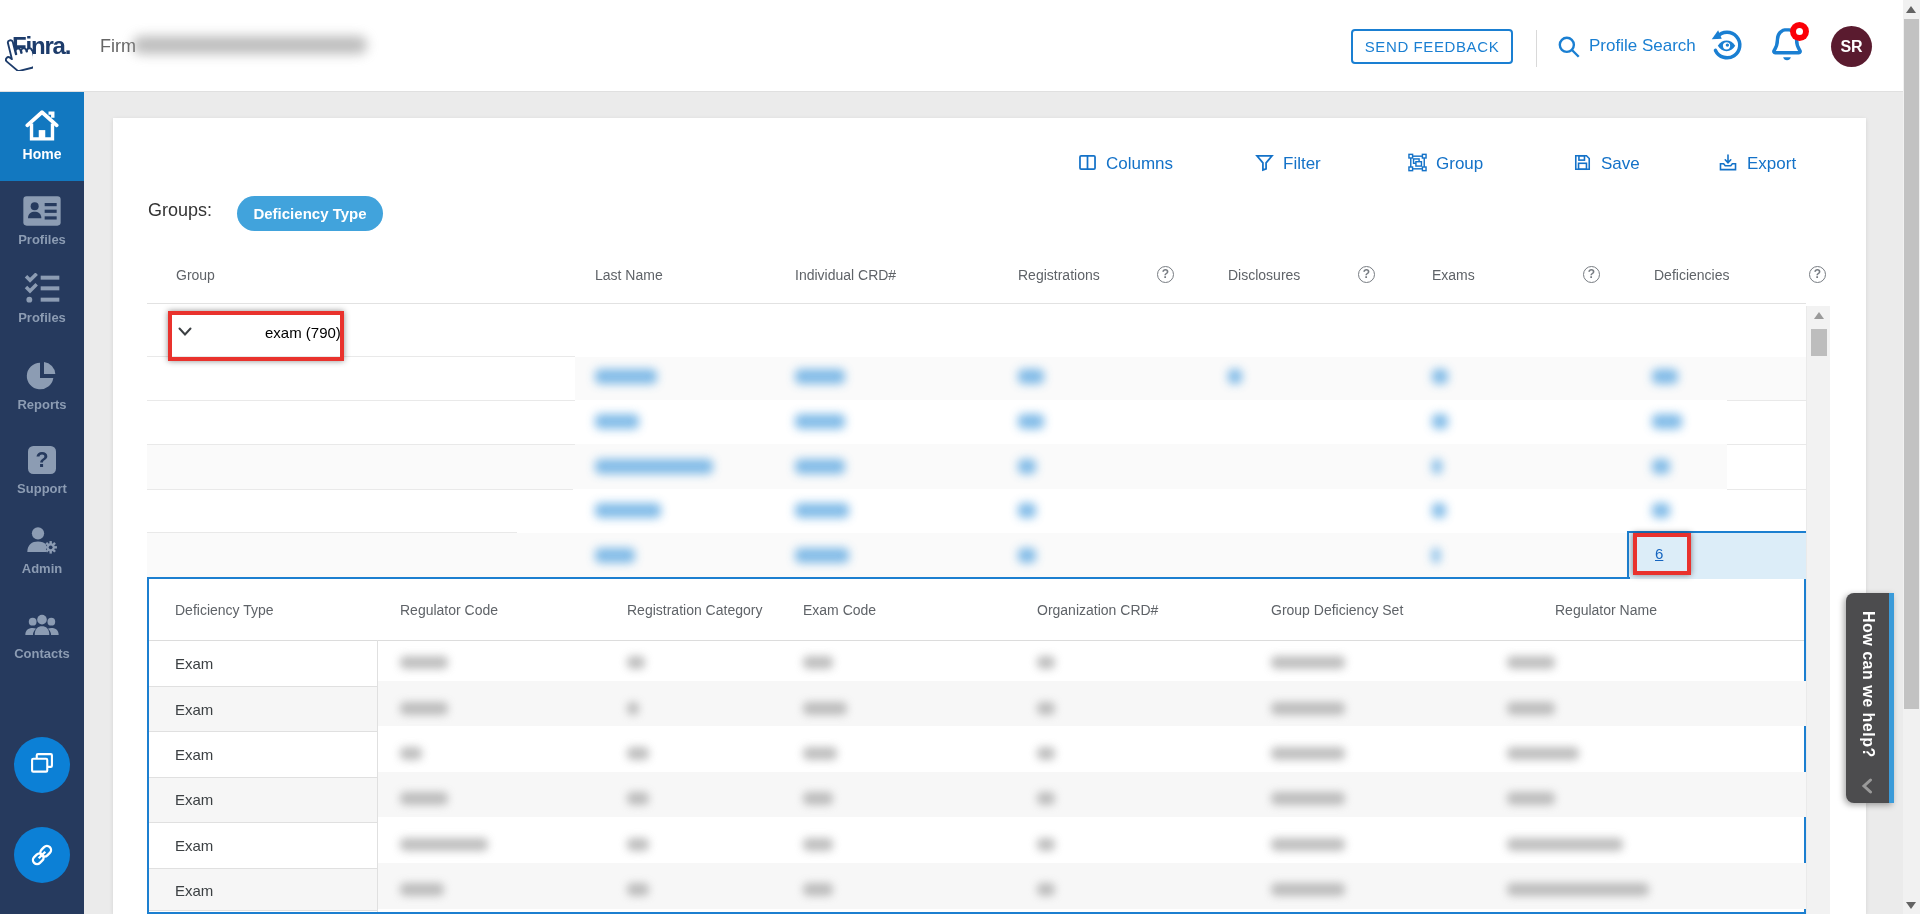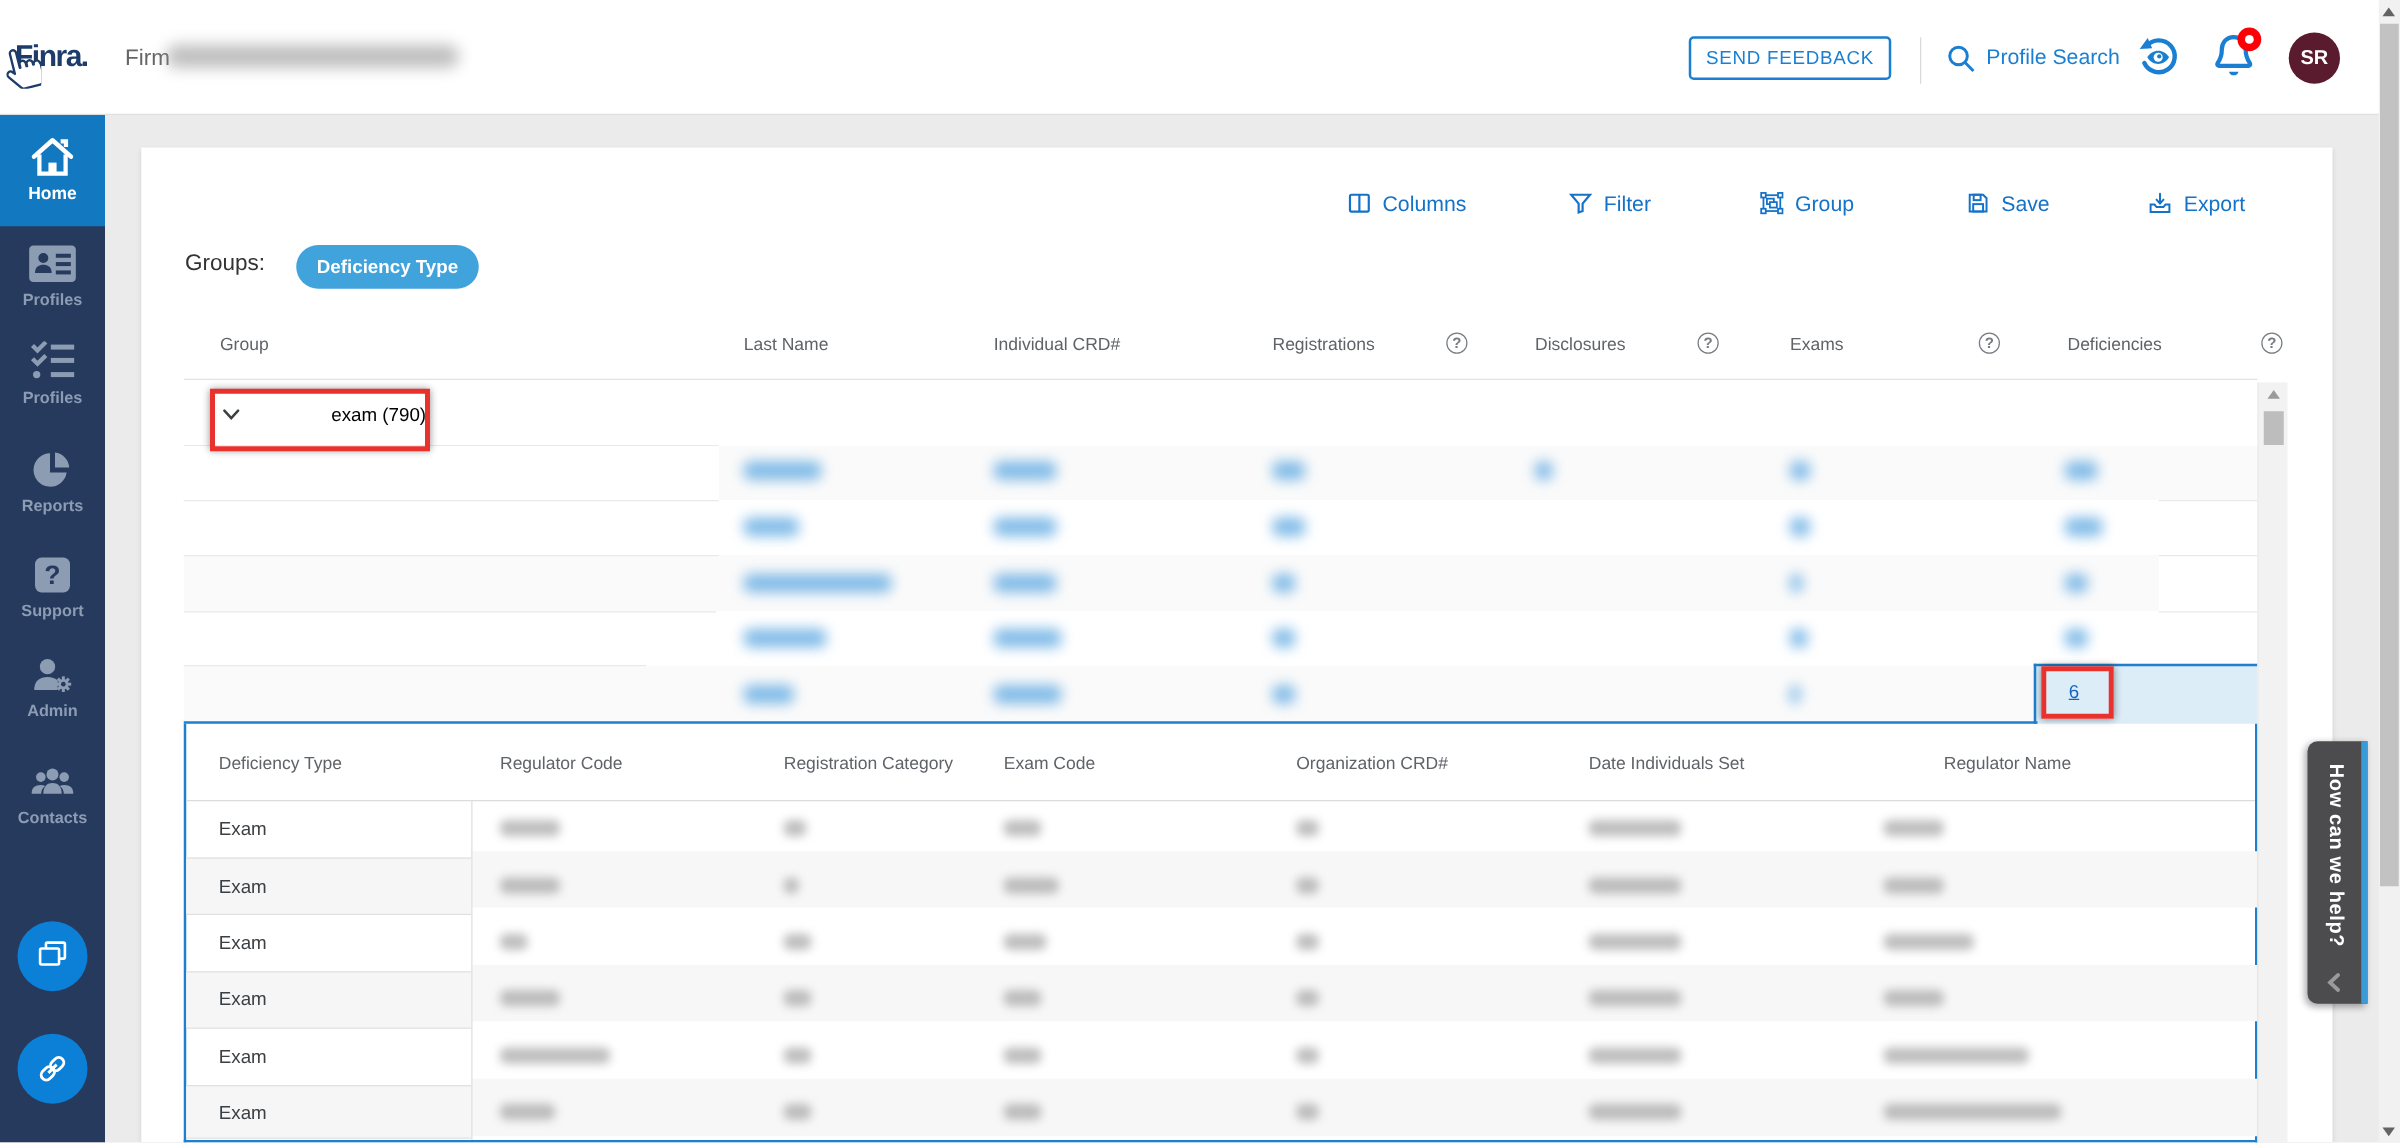--- a/index.html
+++ b/index.html
@@ -292,21 +292,21 @@
   <div class="redbox" style="left:168px;top:311px;width:176px;height:50px;"></div>
   <div class="redbox" style="left:1633px;top:533px;width:58px;height:42px;"></div>
 
   <div class="abs" style="left:147px;top:579px;width:1659px;height:335px;border:2px solid #1c7fd0;border-top:none;border-bottom:none;background:#fff;"></div>
   <div class="abs" style="left:147px;top:577px;width:1483px;height:2px;background:#1c7fd0;"></div>
   <div class="dth" style="left:175px;">Deficiency Type</div>
   <div class="dth" style="left:400px;">Regulator Code</div>
   <div class="dth" style="left:627px;">Registration Category</div>
   <div class="dth" style="left:803px;">Exam Code</div>
   <div class="dth" style="left:1037px;">Organization CRD#</div>
-  <div class="dth" style="left:1271px;">Date Individuals Set</div>
+  <div class="dth" style="left:1271px;">Group Deficiency Set</div>
   <div class="dth" style="left:1555px;">Regulator Name</div>
   <div class="abs" style="left:149px;top:640px;width:1655px;height:1px;background:#dcdcdc;"></div>
 
   <div class="abs" style="left:377px;top:681px;width:1429px;height:45px;background:#f7f7f7;"></div>
   <div class="abs" style="left:377px;top:772px;width:1429px;height:45px;background:#f7f7f7;"></div>
   <div class="abs" style="left:377px;top:863px;width:1429px;height:46px;background:#f7f7f7;"></div>
 
   <div class="abs" style="left:149px;top:686px;width:228px;height:45px;background:#f6f6f6;"></div>
   <div class="abs" style="left:149px;top:777px;width:228px;height:45px;background:#f6f6f6;"></div>
   <div class="abs" style="left:149px;top:868px;width:228px;height:42px;background:#f6f6f6;"></div>

